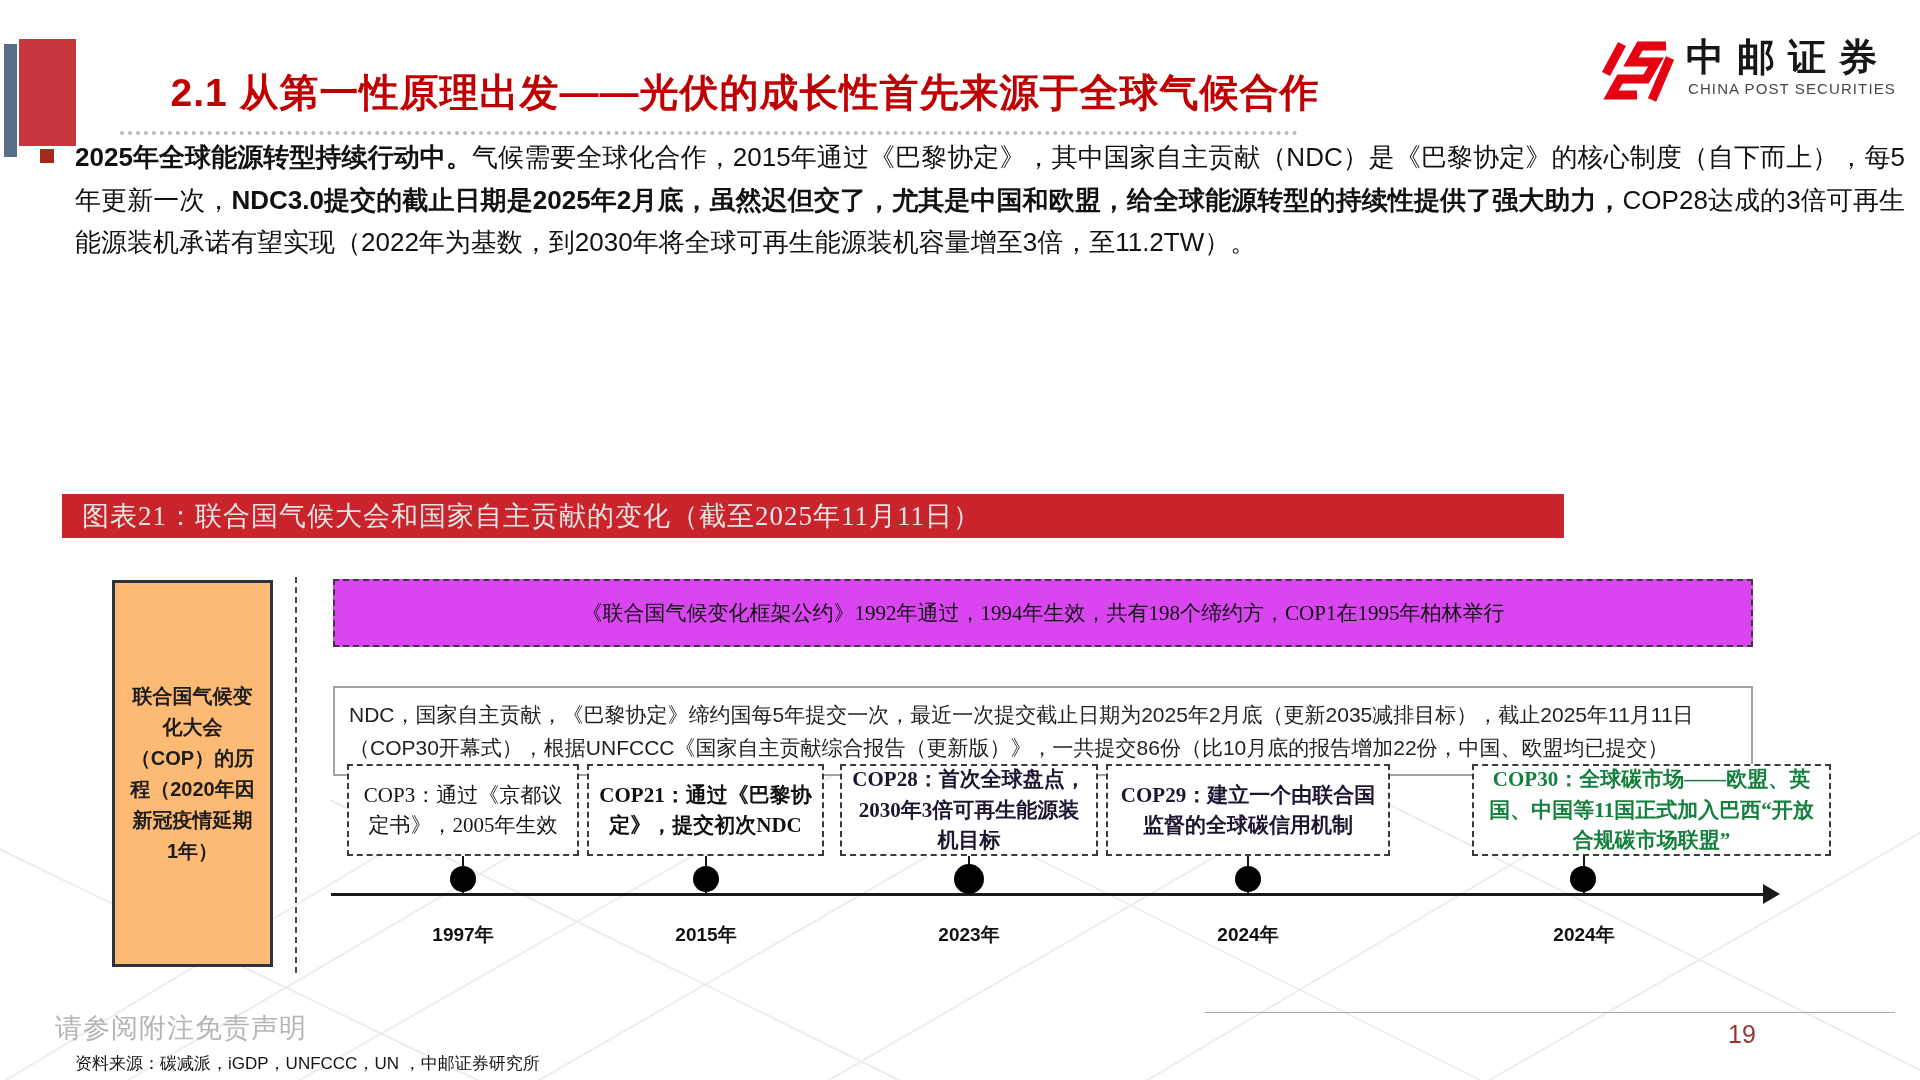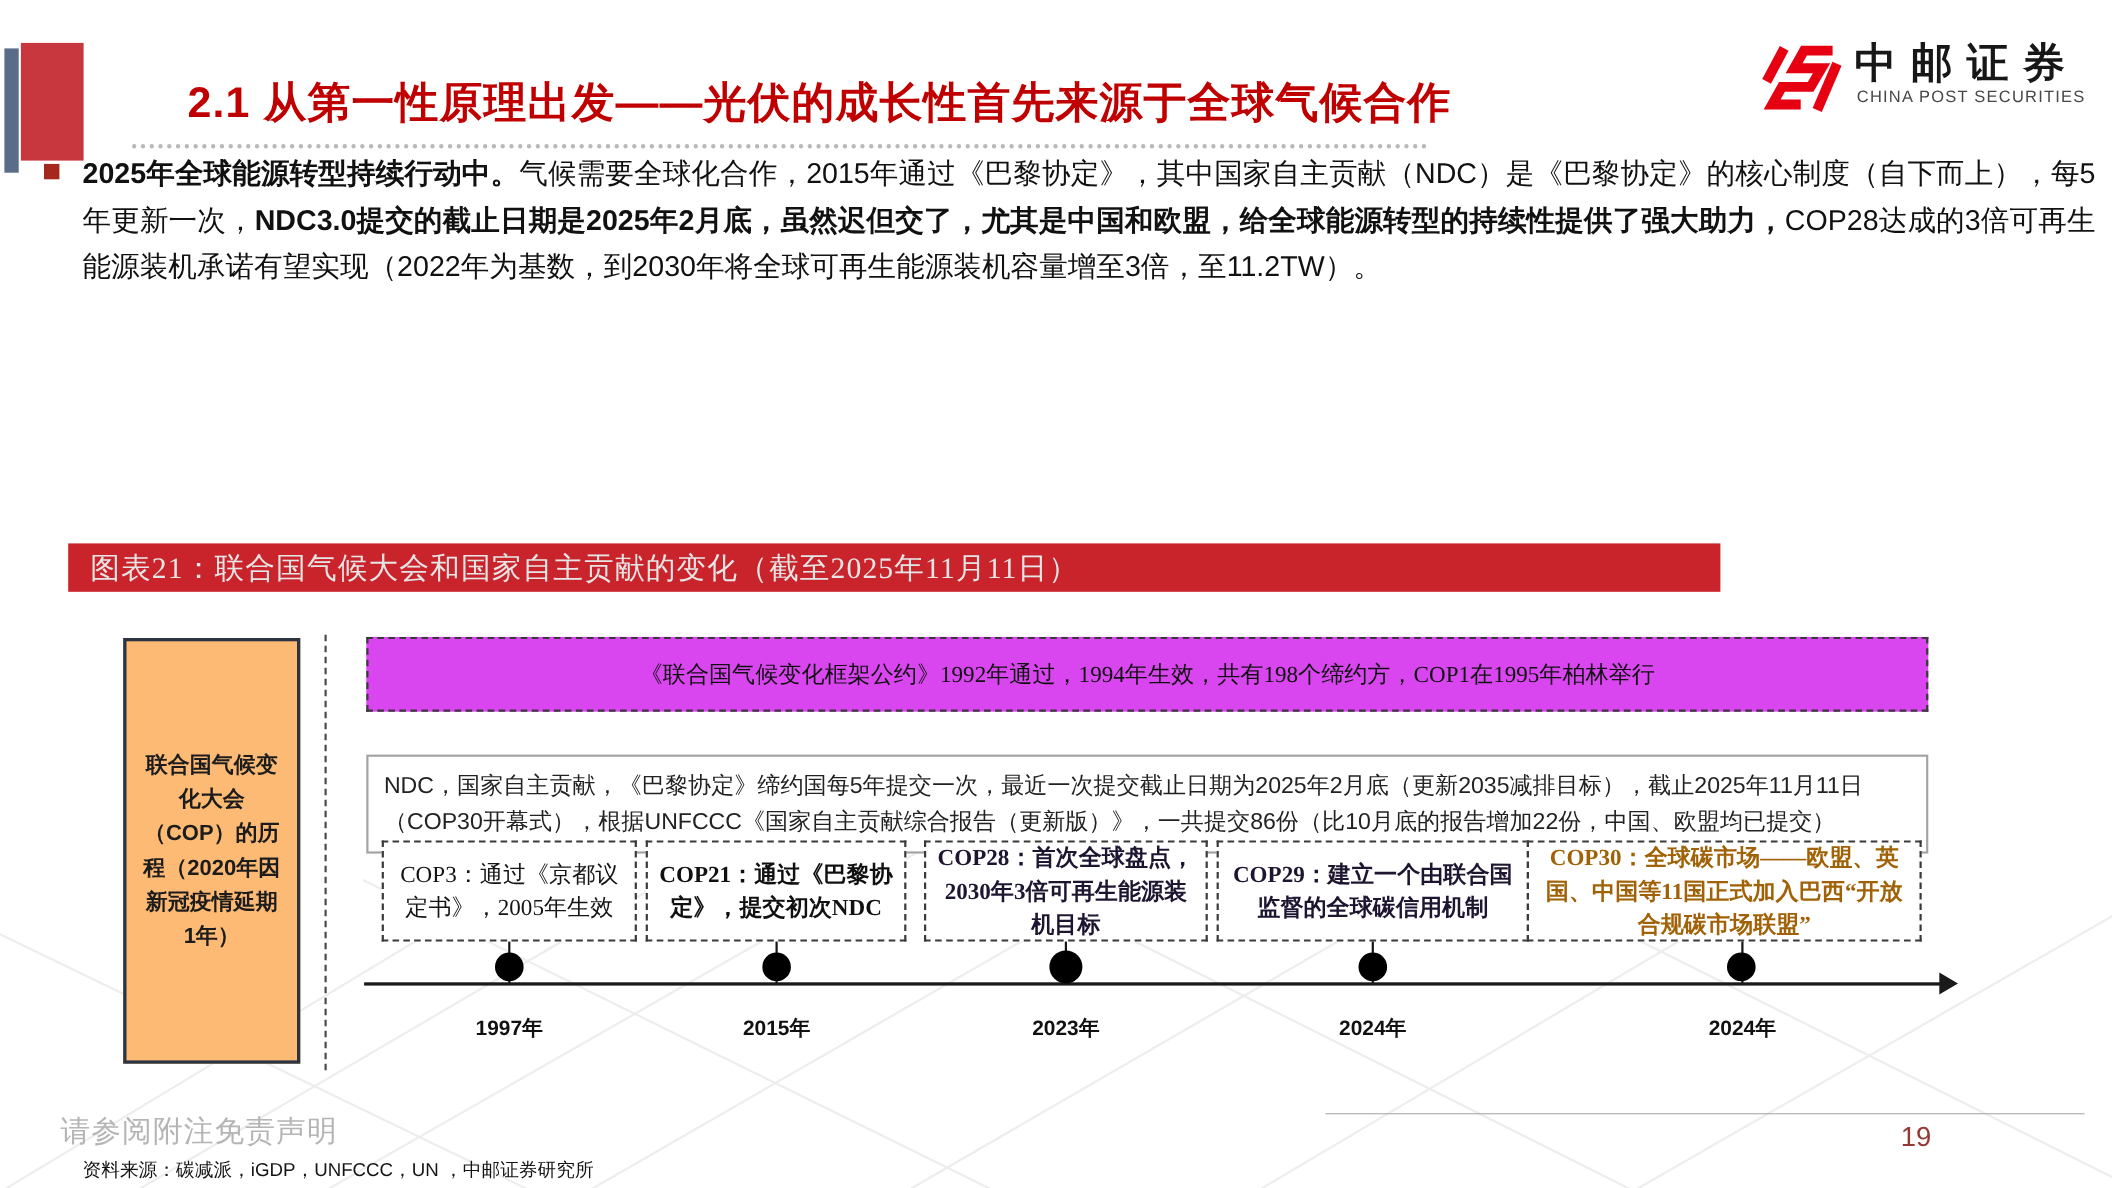--- a/index.html
+++ b/index.html
@@ -54,21 +54,21 @@
   }
   .ebox{
     top:764px;height:92px;border:2px dashed #3a3a3a;background:#fff;box-sizing:border-box;
     display:flex;align-items:center;justify-content:center;text-align:center;
     font-family:"Liberation Serif",serif;font-size:21px;line-height:1.45;padding:2px 8px;
   }
   .ebox1{left:347px;width:232px;color:#141414;font-weight:normal;}
   .ebox2{left:587px;width:237px;color:#101010;font-weight:bold;}
   .ebox3{left:840px;width:258px;color:#1e1530;font-weight:bold;}
   .ebox4{left:1106px;width:284px;color:#1e1530;font-weight:bold;}
-  .ebox5{left:1388px;width:359px;color:#a16207;font-weight:bold;}
+  .ebox5{left:1472px;width:359px;color:#15803d;font-weight:bold;}
   .stem{top:856px;width:2px;height:38px;background:#141414;}
   .stem1{left:462px;} .stem2{left:705px;} .stem3{left:968px;} .stem4{left:1247px;} .stem5{left:1583px;}
   .dot{top:866px;width:26px;height:26px;border-radius:50%;background:#000;}
   .dot1{left:450px;} .dot2{left:693px;} .dot3{left:954px;width:30px;height:30px;top:864px;} .dot4{left:1235px;} .dot5{left:1570px;}
   .tline{left:331px;top:893px;width:1434px;height:3px;background:#1a1a1a;}
   .tarrow{left:1763px;top:884px;width:0;height:0;
     border-left:17px solid #1a1a1a;border-top:10px solid transparent;border-bottom:10px solid transparent;}
   .year{top:922px;width:140px;text-align:center;font-size:19px;font-weight:bold;color:#111;}
   .year1{left:393px;} .year2{left:636px;} .year3{left:899px;} .year4{left:1178px;} .year5{left:1514px;}
   

